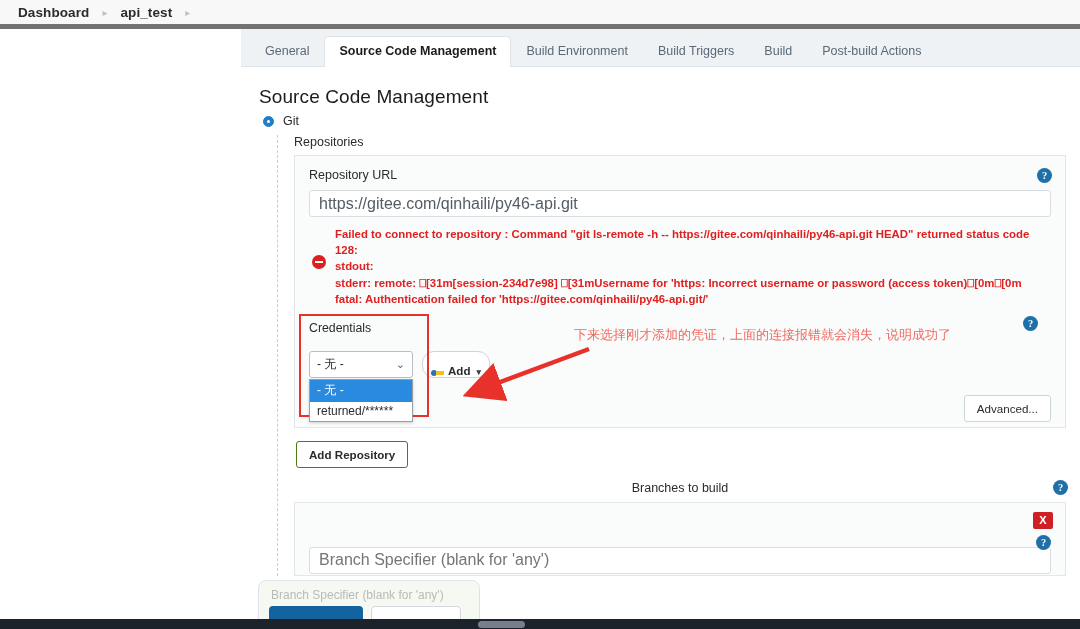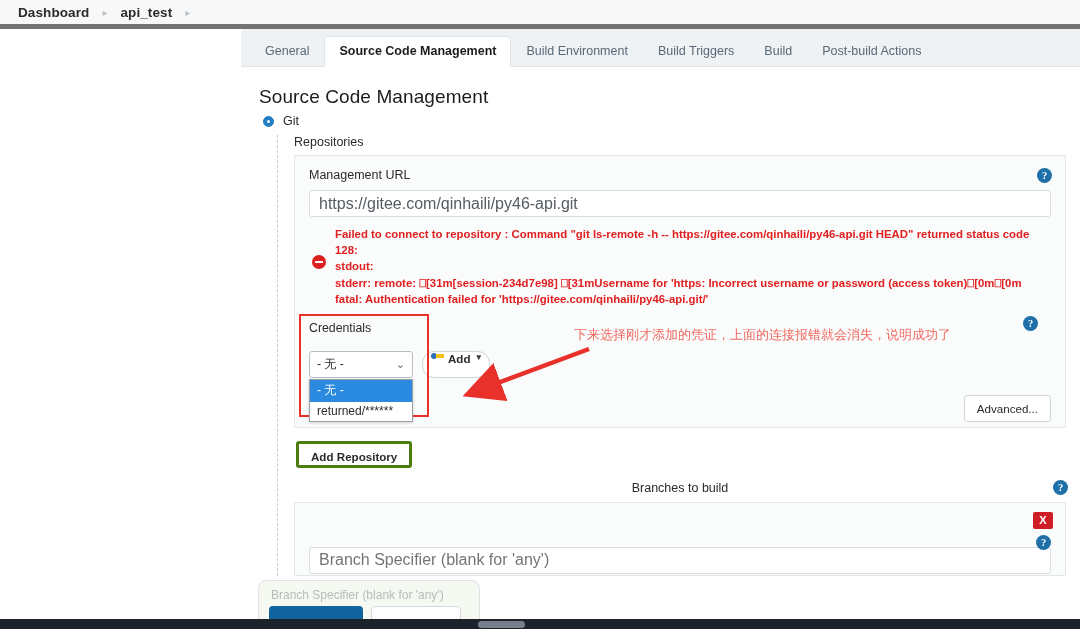--- a/index.html
+++ b/index.html
@@ -134,21 +134,21 @@
   }
   .sel-options {
     position: absolute; top: 28px; left: 0; width: 104px;
     border: 1px solid #9aa0a6; background: #fff; box-shadow: 0 1px 3px rgba(0,0,0,.18);
   }
   .opt { font-size: 12px; padding: 2px 7px 3px 7px; cursor: pointer; color: #2b2b2b; }
   .opt.sel { background: #2a8ae0; color: #fff; }
 
   .add-btn {
     height: 27px; border: 1px solid #cfd4d9; background: #fff; border-radius: 12px;
-    display: flex; align-items: flex-start; gap: 4px; padding: 0 8px;
+    display: flex; align-items: flex-end; gap: 4px; padding: 0 8px;
     font-size: 11.6px; font-weight: bold; color: #2b2b2b; cursor: pointer;
   }
   .key-ico {
     width: 13px; height: 8px; position: relative; display: inline-block;
   }
   .key-ico::before {
     content: ""; position: absolute; left: 0; top: 1px;
     width: 6px; height: 6px; border-radius: 50%; background: #2f6fb5;
   }
   .key-ico::after {
@@ -166,21 +166,21 @@
   .anno-arrow { position: absolute; left: 140px; top: 20px; }
 
   .advanced-btn {
     position: absolute; right: 0; top: 74px;
     height: 27px; border: 1px solid #cfd4d9; background: #fff; border-radius: 3px;
     font-size: 11.6px; color: #2b2b2b; padding: 0 12px; line-height: 25px;
     cursor: pointer;
   }
 
   .add-repo-btn {
-    margin: 13px 0 0 2px; height: 27px; border: 3px solid #4d7c0f; background: #fff;
+    margin: 13px 0 0 2px; height: 27px; border: 1px solid #4d7c0f; background: #fff;
     border-radius: 3px; font-size: 11.6px; font-weight: bold; color: #2b2b2b;
     padding: 0 12px; line-height: 25px; cursor: pointer; display: inline-block;
   }
 
   .branch-box {
     border: 1px solid #e3e6e9; background: #fafbfb; padding: 10px 14px;
     position: relative; margin-top: 7px; height: 74px;
   }
   .x-btn {
     position: absolute; right: 12px; top: 9px; width: 20px; height: 17px;
@@ -262,21 +262,21 @@
       <span class="help" style="position:absolute; right:14px; top:134px;">?</span>
 
       <div class="nest">
 
         <div class="field-label">Repositories</div>
 
         
         <div class="repo-box">
           <span class="help" style="position:absolute; right:13px; top:12px;">?</span>
 
-          <div class="sub-label">Management URL</div>
+          <div class="sub-label">Repository URL</div>
           <input class="text-input" type="text" value="https://gitee.com/qinhaili/py46-api.git" style="">
 
           
           <div class="error-block">
             <span class="err-icon"></span>
             <span class="err-line">Failed to connect to repository : Command "git ls-remote -h -- https://gitee.com/qinhaili/py46-api.git HEAD" returned status code 128:</span>
             <span class="err-line">stdout:</span>
             <span class="err-line">stderr: remote: ⎕[31m[session-234d7e98] ⎕[31mUsername for 'https: Incorrect username or password (access token)⎕[0m⎕[0m</span>
             <span class="err-line">fatal: Authentication failed for 'https://gitee.com/qinhaili/py46-api.git/'</span>
           </div>

